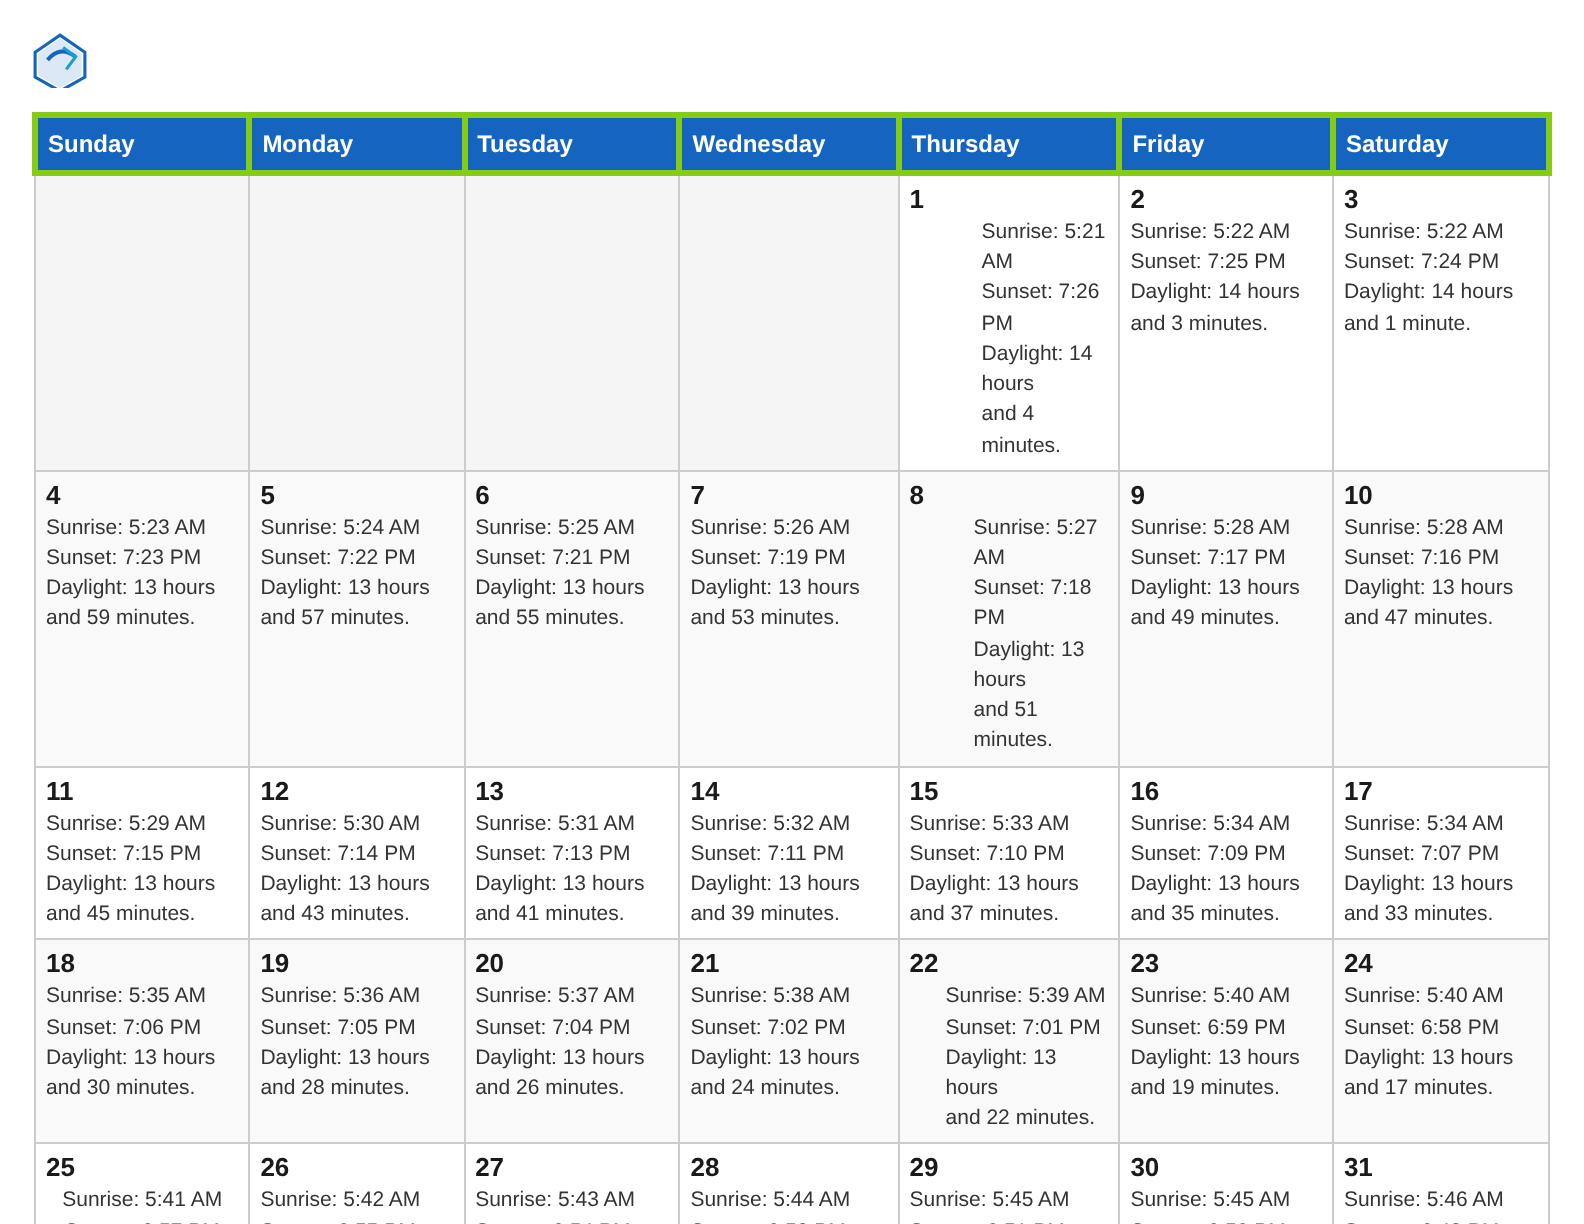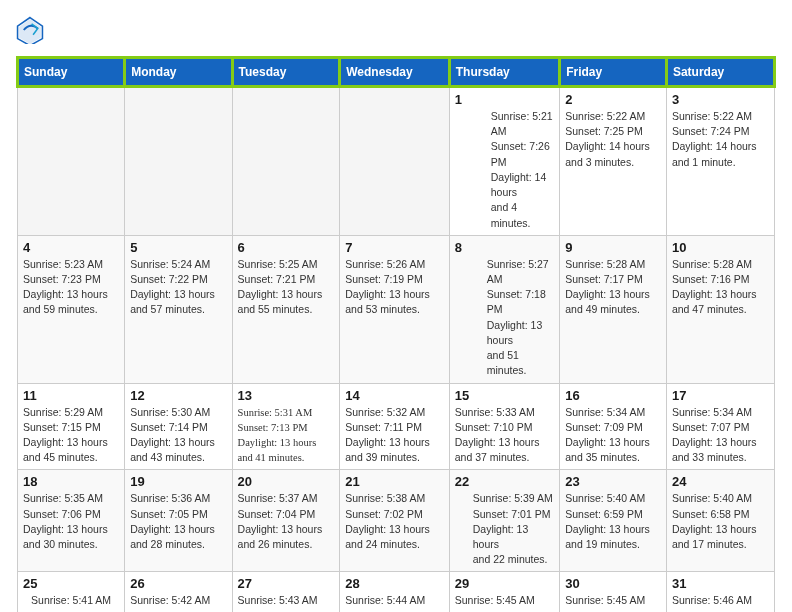--- a/index.html
+++ b/index.html
@@ -210,21 +210,21 @@
         </td>
         <td>
           <span class="day-number">12</span>
           <div class="day-info" style="white-space: pre-line;">Sunrise: 5:30 AM
 Sunset: 7:14 PM
 Daylight: 13 hours
 and 43 minutes.</div>
         </td>
         <td>
           <span class="day-number">13</span>
-          <div class="day-info" style="white-space: pre-line; font-family: Liberation Serif, serif;">Sunrise: 5:31 AM
+          <div class="day-info" style="white-space: pre-line;">Sunrise: 5:31 AM
 Sunset: 7:13 PM
 Daylight: 13 hours
 and 41 minutes.</div>
         </td>
         <td>
           <span class="day-number">14</span>
           <div class="day-info" style="white-space: pre-line;">Sunrise: 5:32 AM
 Sunset: 7:11 PM
 Daylight: 13 hours
 and 39 minutes.</div>

